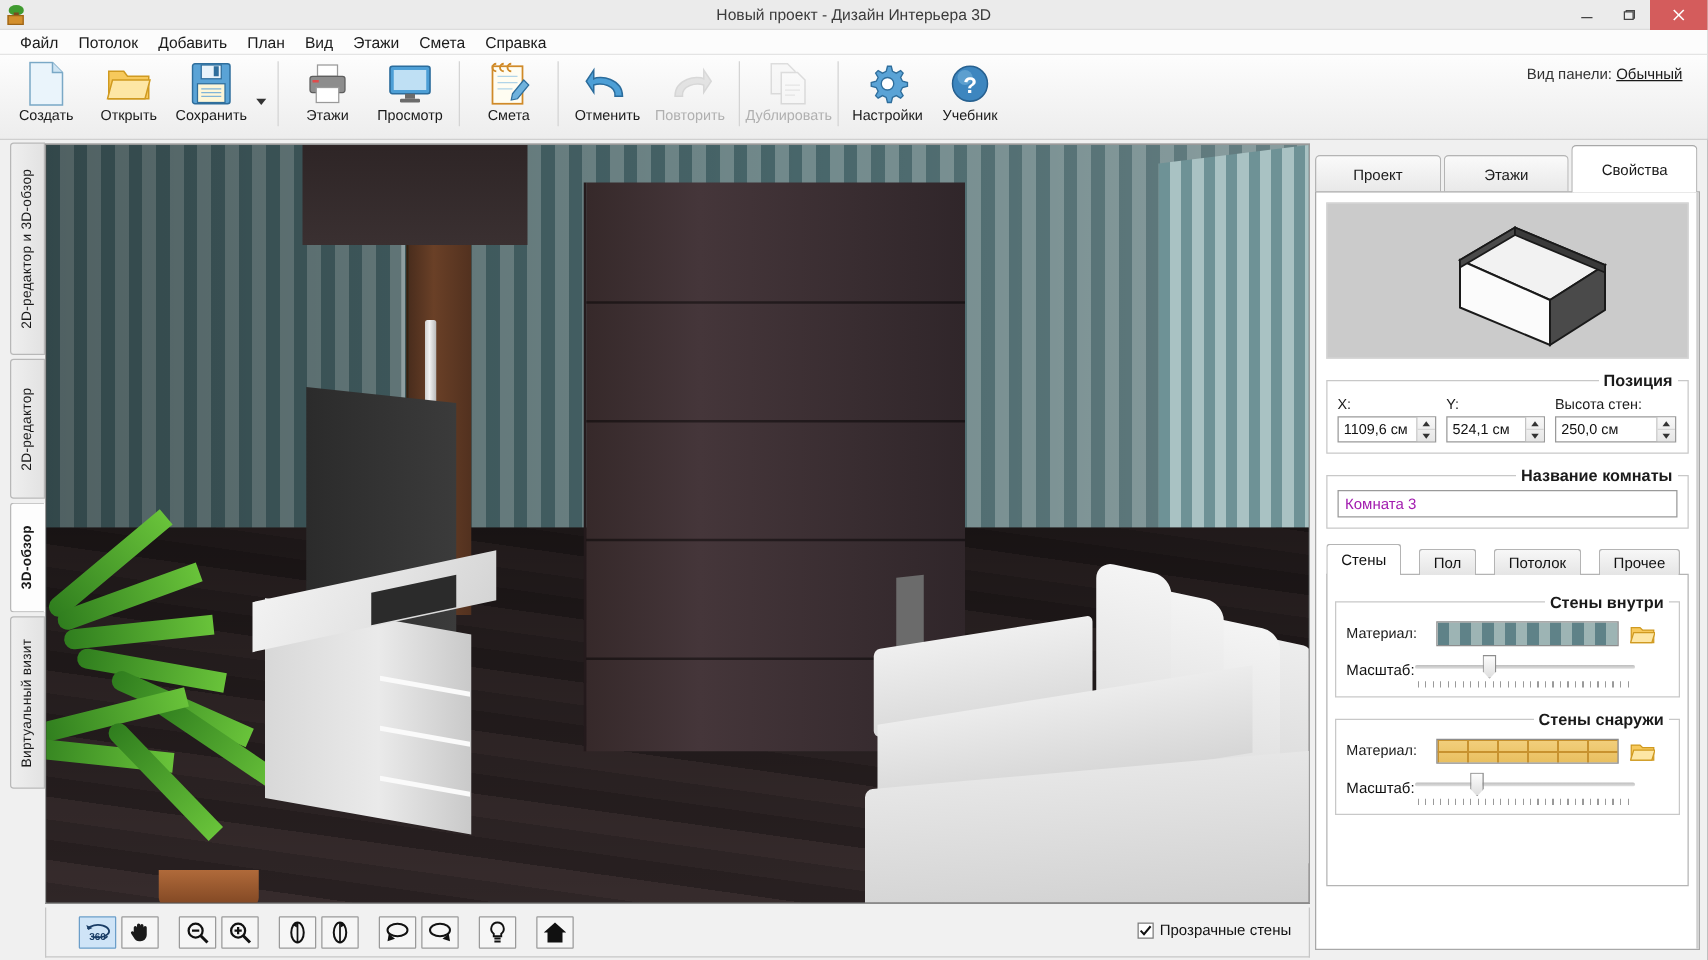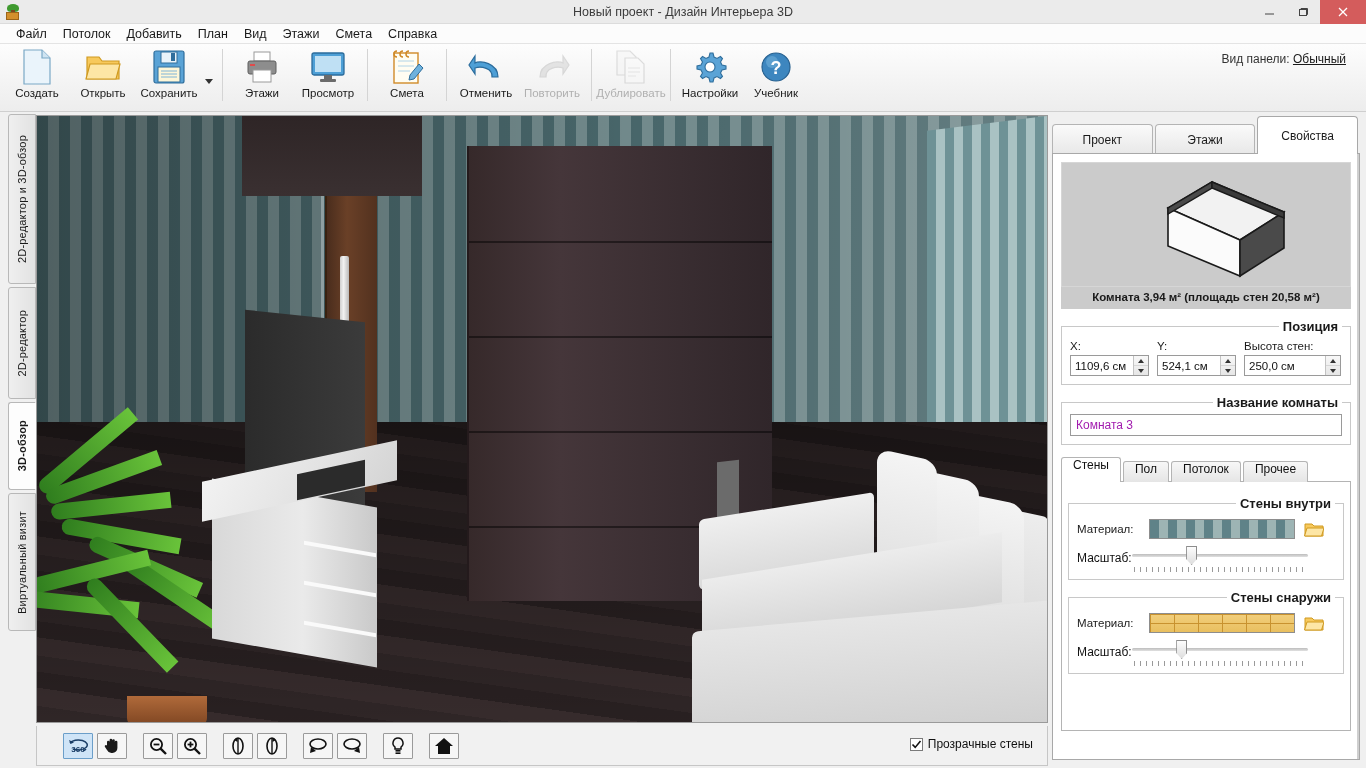--- a/index.html
+++ b/index.html
@@ -328,21 +328,21 @@
     width: 100%; height: 22px; border: 1px solid #9a9a9a; font-size: 12px;
     padding: 0 5px; outline: none; font-family: "Liberation Sans", sans-serif; color: #a21caf;
   }
 
   
   #surface-tabs { display: flex; margin-top: 12px; align-items: flex-end; }
   .stab {
     height: 21px; padding: 0 11px; font-size: 12px;
     background: linear-gradient(to bottom, #f7f7f7, #e5e5e5);
     border: 1px solid #b4b4b4; border-bottom: none; border-radius: 3px 3px 0 0;
-    display: flex; align-items: flex-start; margin-right: 2px; cursor: default;
+    display: flex; align-items: center; margin-right: 14px; cursor: default;
   }
   .stab.active { height: 25px; background: #fff; }
   #surface-body {
     border: 1px solid #b4b4b4; margin-top: -1px; padding: 4px 6px 8px; background: #fff;
     height: 250px;
   }
   .mat-row { display: flex; align-items: center; margin-top: 4px; }
   .mat-row .lab { width: 72px; font-size: 11.5px; color: #1a1a1a; }
   .swatch { width: 146px; height: 20px; border: 1px solid #8d8d8d; }
   .swatch.interior {
@@ -770,21 +770,20 @@
 
     <div id="room-preview">
       <svg width="180" height="110" viewBox="0 0 180 110">
         <polygon points="52,38 96,12 168,42 124,70" fill="#f2f2f2" stroke="#1a1a1a" stroke-width="1.6"></polygon>
         <polygon points="52,38 52,76 124,106 124,70" fill="#fbfbfb" stroke="#1a1a1a" stroke-width="1.6"></polygon>
         <polygon points="168,42 168,78 124,106 124,70" fill="#4a4a4a" stroke="#1a1a1a" stroke-width="1.6"></polygon>
         <polygon points="52,38 96,12 96,18 52,44" fill="#4a4a4a" stroke="#1a1a1a" stroke-width="1.4"></polygon>
         <polygon points="96,12 168,42 168,48 96,18" fill="#3a3a3a" stroke="#1a1a1a" stroke-width="1.4"></polygon>
       </svg>
     </div>
-    <div id="room-caption">Комната 3,94 м²  (площадь стен 20,58 м²)</div>
 
     <fieldset>
       <legend>Позиция</legend>
       <div class="fld-row">
         <div class="fld">
           <div class="cap">X:</div>
           <div class="spin">
             <input type="text" style="width: 62px;" value="1109,6 см">
             <div class="arrows">
               <i>

